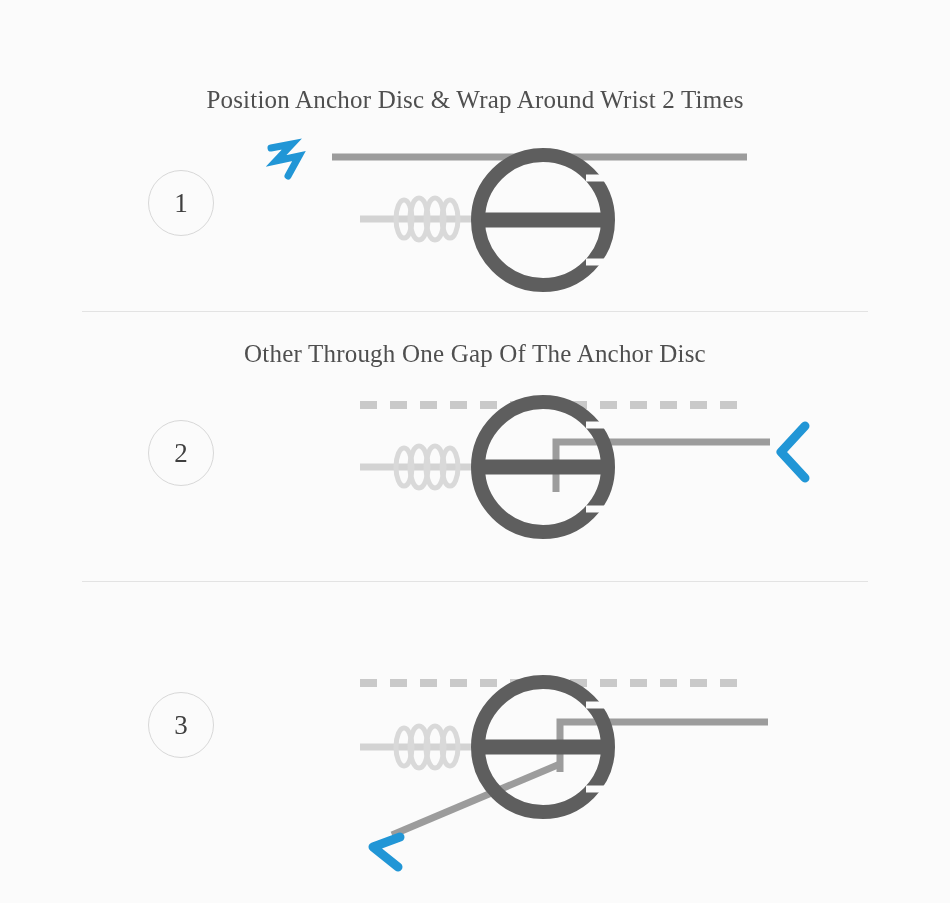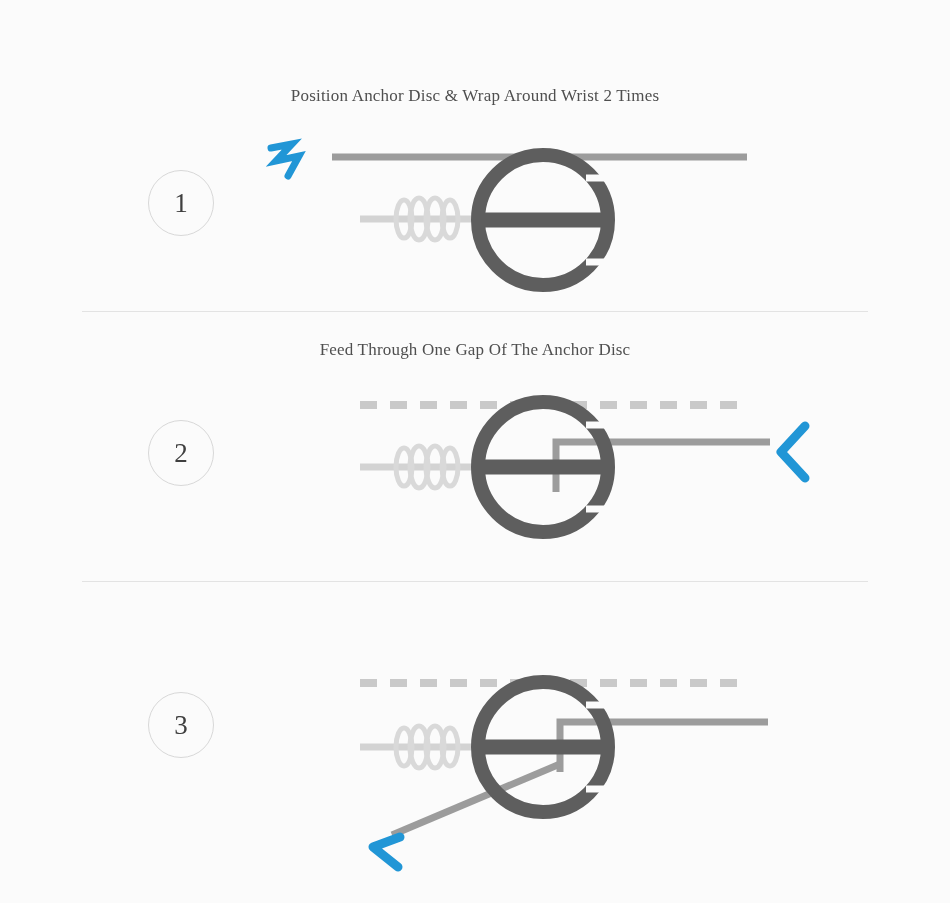--- a/index.html
+++ b/index.html
@@ -36,21 +36,21 @@
     height: 1px;
     margin: 0 auto;
     background: #e3e3e3;
   }
 
   .caption {
     position: absolute;
     left: 0;
     right: 0;
     text-align: center;
-    font-size: 17px;
+    font-size: 25px;
     letter-spacing: 0.2px;
     color: #4f4f4f;
     font-family: "Liberation Serif", serif;
   }
 
   .numcircle {
     position: absolute;
     width: 64px;
     height: 64px;
     border-radius: 50%;
@@ -103,21 +103,21 @@
 
       <g fill="none" stroke="#2196d6" stroke-width="7" stroke-linecap="round">
         <path d="M271 148 L292 144 L276 161 L299 156 L288 176"></path>
       </g>
     </svg>
 
     <div class="divider" style="position:absolute; left:82px; top:311px; width:786px;"></div>
   </div>
 
   <div class="step s2">
-    <div class="caption" style="top:28px;">Feed Through One Gap Of The Anchor Disc</div>
+    <div class="caption" style="top:28px;">Other Through One Gap Of The Anchor Disc</div>
 
     <div class="numcircle" style="left:148px; top:108px;">
       <span>2</span>
     </div>
 
     <svg class="art" width="950" height="270" viewBox="0 0 950 270">
 
       <line x1="360" y1="93" x2="745" y2="93" stroke="#c9c9c9" stroke-width="8" stroke-dasharray="17 13"></line>
 
       <line x1="360" y1="155" x2="480" y2="155" stroke="#d3d3d3" stroke-width="7"></line>

